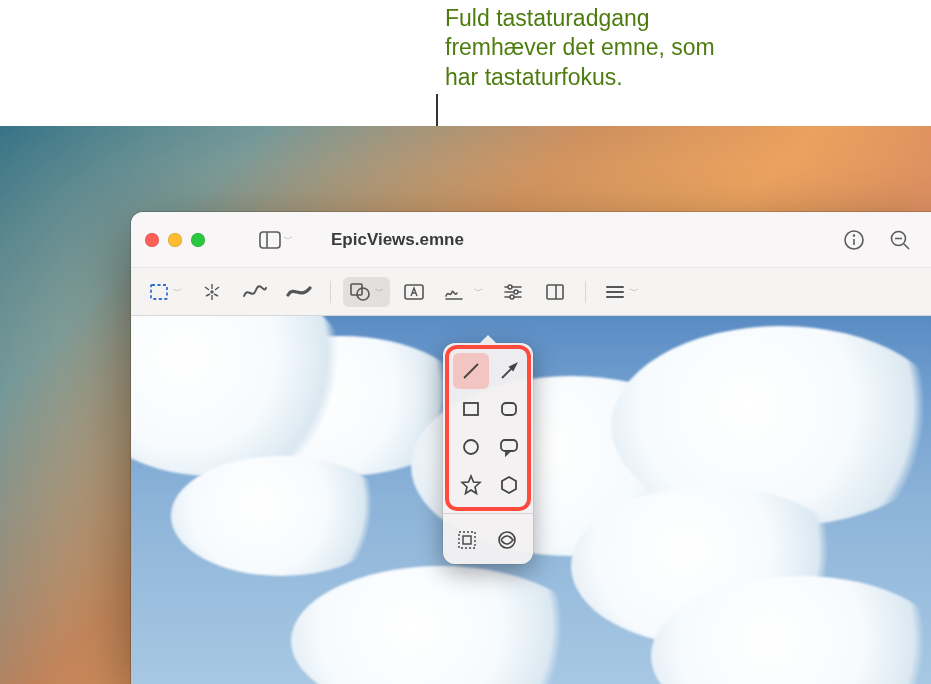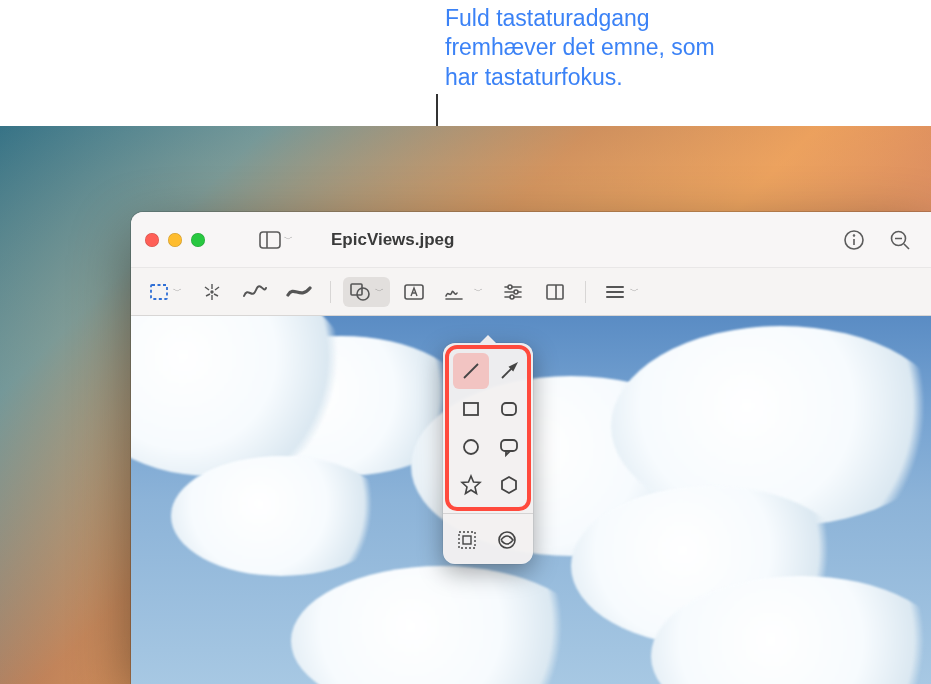--- a/index.html
+++ b/index.html
@@ -12,21 +12,21 @@
     overflow: hidden;
     position: relative;
   }
   .callout {
     position: absolute;
     top: 4px;
     left: 445px;
     width: 280px;
     font-size: 23px;
     line-height: 1.28;
-    color: #3b82f6;
+    color: #4d7c0f;
   }
   .callout-line {
     position: absolute;
     top: 94px;
     left: 436px;
     width: 2px;
     height: 248px;
     background: #333;
   }
   .desktop {
@@ -168,21 +168,21 @@
       <div class="dot min"></div>
       <div class="dot max"></div>
     </div>
     <div class="sidebar-btn">
       <svg width="22" height="18" viewBox="0 0 22 18" fill="none" stroke="currentColor" stroke-width="1.6">
         <rect x="1" y="1" width="20" height="16" rx="3"></rect>
         <line x1="8" y1="1" x2="8" y2="17"></line>
       </svg>
       <span class="chev-small">﹀</span>
     </div>
-    <div class="title">EpicViews.jpeg</div>
+    <div class="title">EpicViews.emne</div>
     <div class="titlebar-spacer"></div>
     <div class="titlebar-icon">
       <svg width="22" height="22" viewBox="0 0 22 22" fill="none" stroke="currentColor" stroke-width="1.6">
         <circle cx="11" cy="11" r="9"></circle>
         <line x1="11" y1="10" x2="11" y2="16"></line>
         <circle cx="11" cy="6.5" r="0.5" fill="currentColor"></circle>
       </svg>
     </div>
     <div class="titlebar-icon">
       <svg width="22" height="22" viewBox="0 0 22 22" fill="none" stroke="currentColor" stroke-width="1.6">

